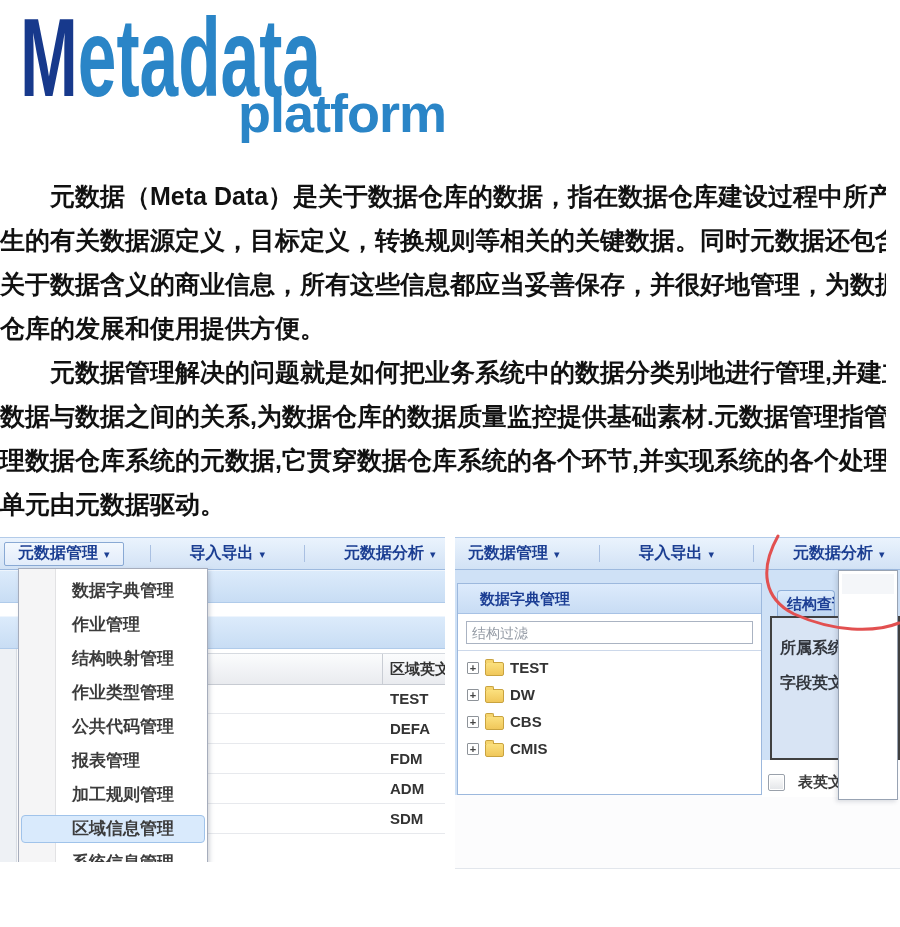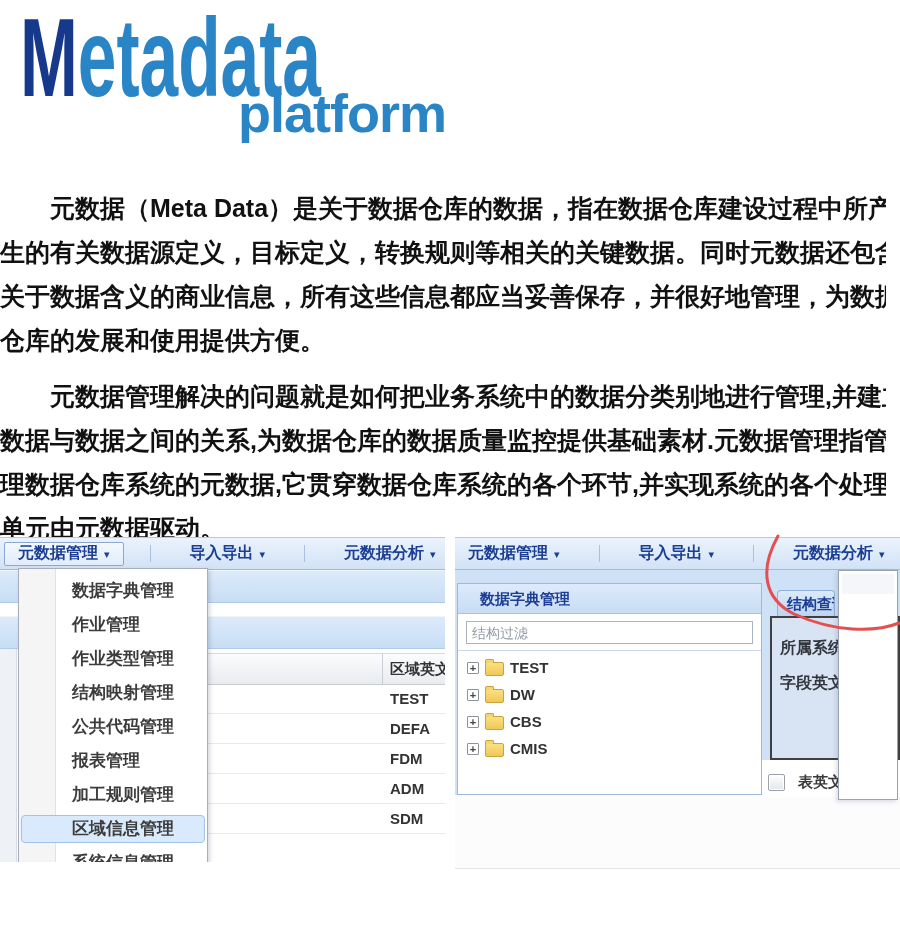--- a/index.html
+++ b/index.html
@@ -11,21 +11,21 @@
   .logo-main{position:absolute;top:2px;left:8px;font-size:112px;line-height:1;font-weight:bold;
              color:#2a85c7;transform:scaleX(.62);transform-origin:0 0;white-space:nowrap;}
   .logo-main .initial{color:#17398c;}
   .logo-sub{position:absolute;top:86px;left:226px;font-size:54px;font-weight:bold;
             color:#2a85c7;letter-spacing:-1px;line-height:1;}
 
   
   .intro{position:absolute;top:174px;left:0;width:886px;color:#111;font-weight:600;font-size:25px;}
   .intro .line{height:44px;line-height:44px;white-space:nowrap;overflow:hidden;
                text-align:justify;text-align-last:justify;}
-  .intro .line.indent{padding-left:50px;margin-top:12px;}
+  .intro .line.indent{padding-left:50px;}
   .intro .line.end{text-align-last:left;}
 
   
   .shot{position:absolute;overflow:hidden;background:#fff;}
   #shotL{left:0;top:537px;width:445px;height:325px;}
   #shotR{left:455px;top:537px;width:445px;height:331px;border-bottom:1px solid #e2e6ec;}
   .menubar{position:absolute;left:0;top:0;right:0;height:31px;display:flex;align-items:center;
            background:linear-gradient(#eaf3fd,#d2e2f5);
            border-top:1px solid #b3cbe9;border-bottom:1px solid #9db9de;z-index:2;gap:20px;}
   .mi{display:flex;align-items:center;gap:6px;padding:0 13px;height:24px;flex:none;
@@ -167,22 +167,22 @@
     <div class="mi">
       <span>系统管理</span>
     </div>
   </div>
 
   <div class="dropdown">
     <div class="dd-gutter"></div>
     <div class="dd-items">
       <div class="dd-item">数据字典管理</div>
       <div class="dd-item">作业管理</div>
+      <div class="dd-item">结构映射管理</div>
       <div class="dd-item">作业类型管理</div>
-      <div class="dd-item">结构映射管理</div>
       <div class="dd-item">公共代码管理</div>
       <div class="dd-item">报表管理</div>
       <div class="dd-item">加工规则管理</div>
       <div class="dd-item hl">区域信息管理</div>
       <div class="dd-item">系统信息管理</div>
     </div>
   </div>
 </div>
 
 <div class="shot" id="shotR">

